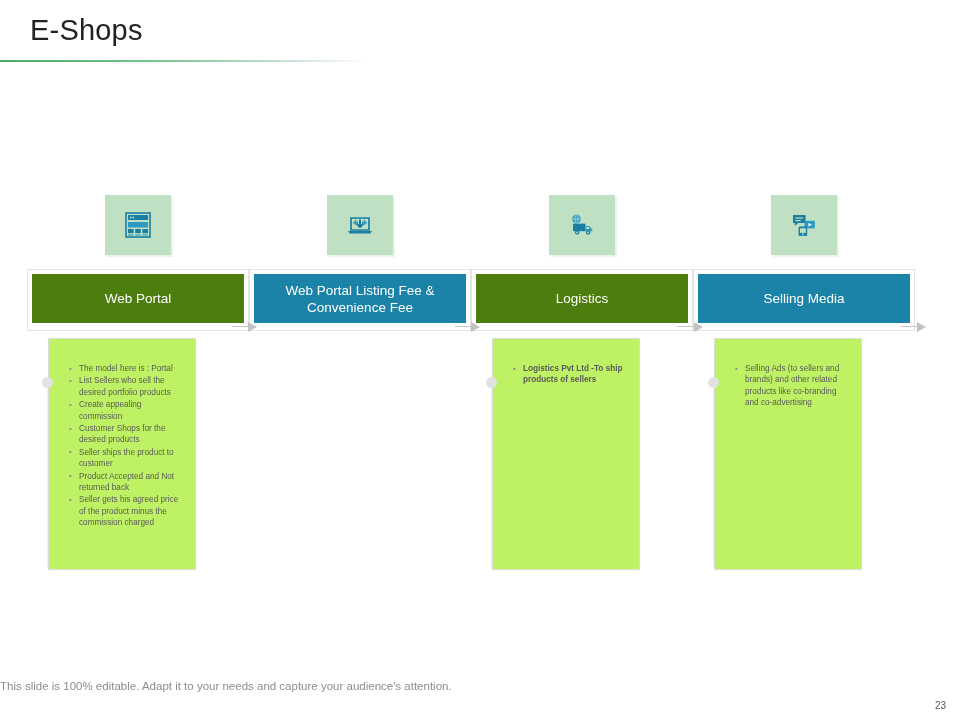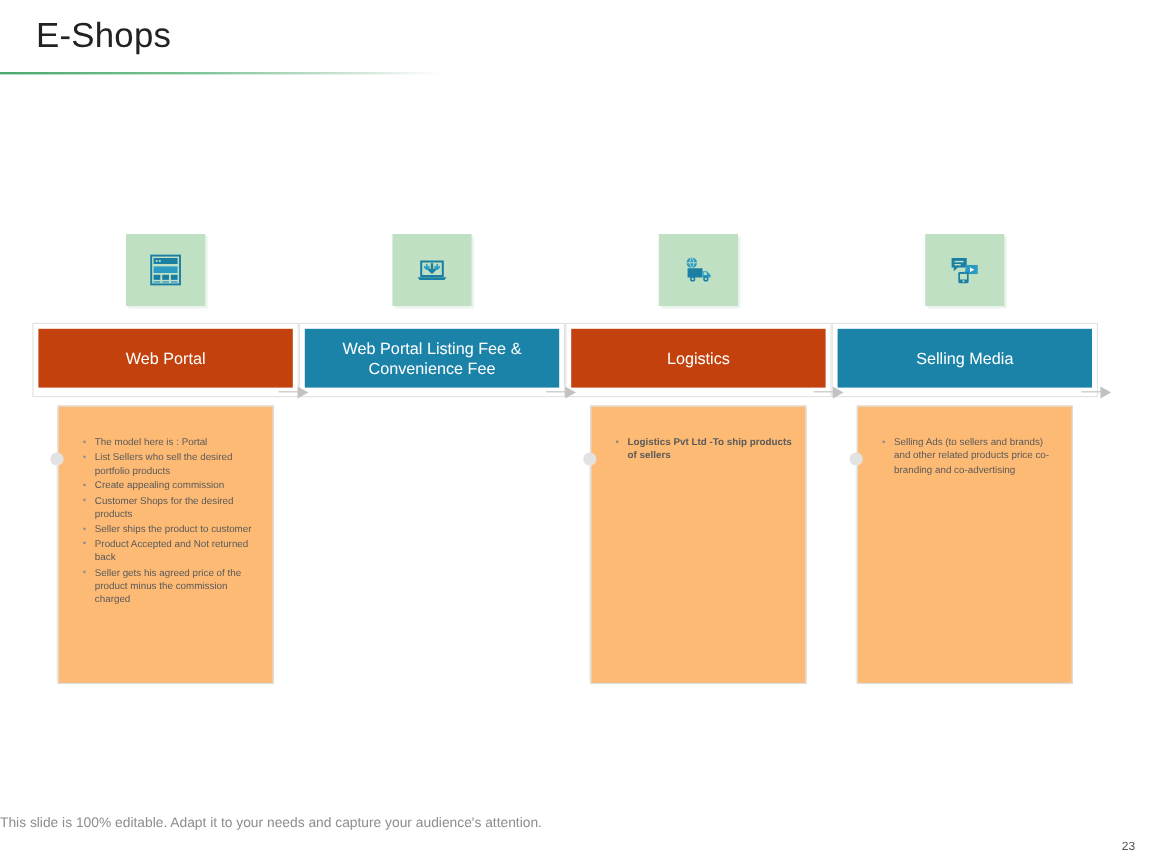--- a/index.html
+++ b/index.html
@@ -49,40 +49,40 @@
   }
   .head-band{
     position:absolute;left:4px;top:4px;right:4px;bottom:7px;
     display:flex;align-items:center;justify-content:center;
     text-align:center;
   }
   .head-band span{
     color:#ffffff;font-size:13.5px;line-height:17px;font-weight:400;
     padding:0 8px;
   }
-  .green{background:#c2410c;}
+  .green{background:#4d7c0f;}
   .blue{background:#1c83a8;}
 
   
   .arrow{
     position:absolute;top:322px;width:26px;height:10px;
   }
   .arrow .shaft{
     position:absolute;left:0;top:4px;width:18px;height:1px;background:#c6c6c6;
   }
   .arrow .headtri{
     position:absolute;left:16px;top:0;width:0;height:0;
     border-top:5px solid transparent;border-bottom:5px solid transparent;
     border-left:9px solid #c2c2c2;
   }
 
   
   .body-box{
-    position:absolute;top:338px;width:180px;height:232px;
-    border:1px solid #dcdcdc;background:#fdba74;box-sizing:border-box;
+    position:absolute;top:338px;width:148px;height:232px;
+    border:1px solid #dcdcdc;background:#bef264;box-sizing:border-box;
   }
   .body-box.b0{left:48px;}
   .body-box.b1{left:270px;}
   .body-box.b2{left:492px;font-weight:bold;}
   .body-box.b3{left:714px;}
 
   .dot{
     position:absolute;left:-7px;top:38px;width:11px;height:11px;
     border-radius:50%;background:#e2e2e2;
   }
@@ -257,21 +257,21 @@
       <div class="dot-stem"></div>
       <ul class="bullets">
         <li>Logistics Pvt Ltd -To ship products of sellers</li>
       </ul>
     </div>
 
     <div class="body-box b3">
       <div class="dot"></div>
       <div class="dot-stem"></div>
       <ul class="bullets">
-        <li>Selling Ads (to sellers and brands) and other related products price co-branding and co-advertising</li>
+        <li>Selling Ads (to sellers and brands) and other related products like co-branding and co-advertising</li>
       </ul>
     </div>
 
   </div>
 
   <div class="footer-note">This slide is 100% editable. Adapt it to your needs and capture your audience's attention.</div>
   <div class="page-num">23</div>
 
 </div>
 

